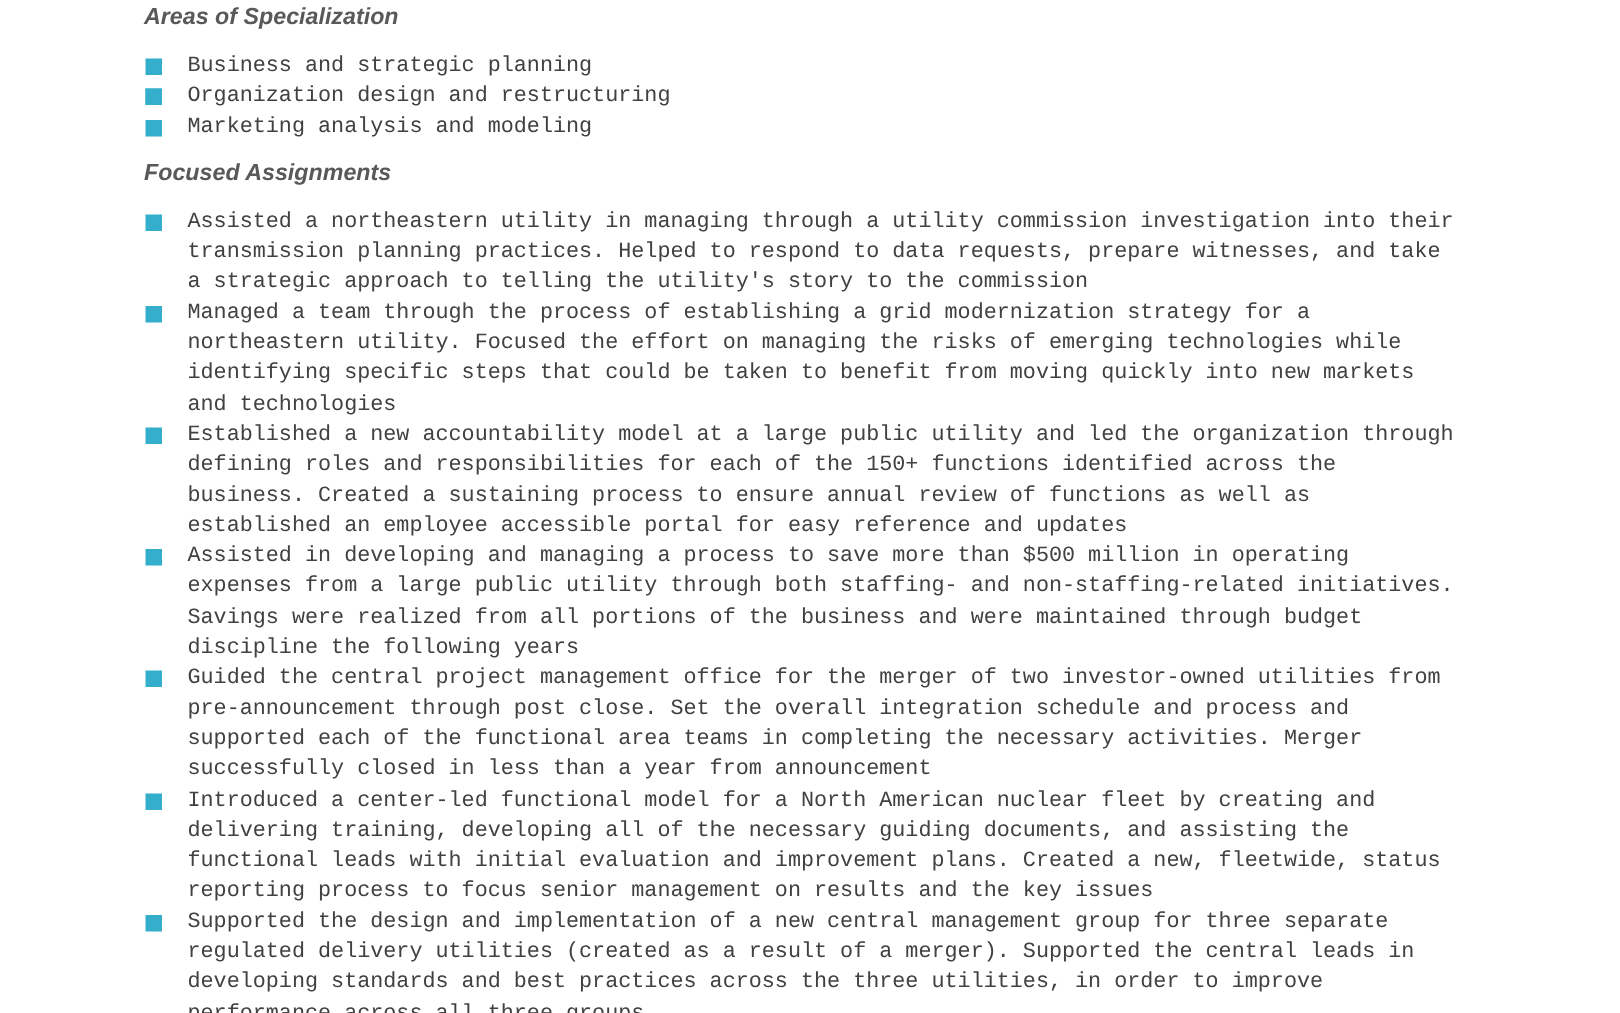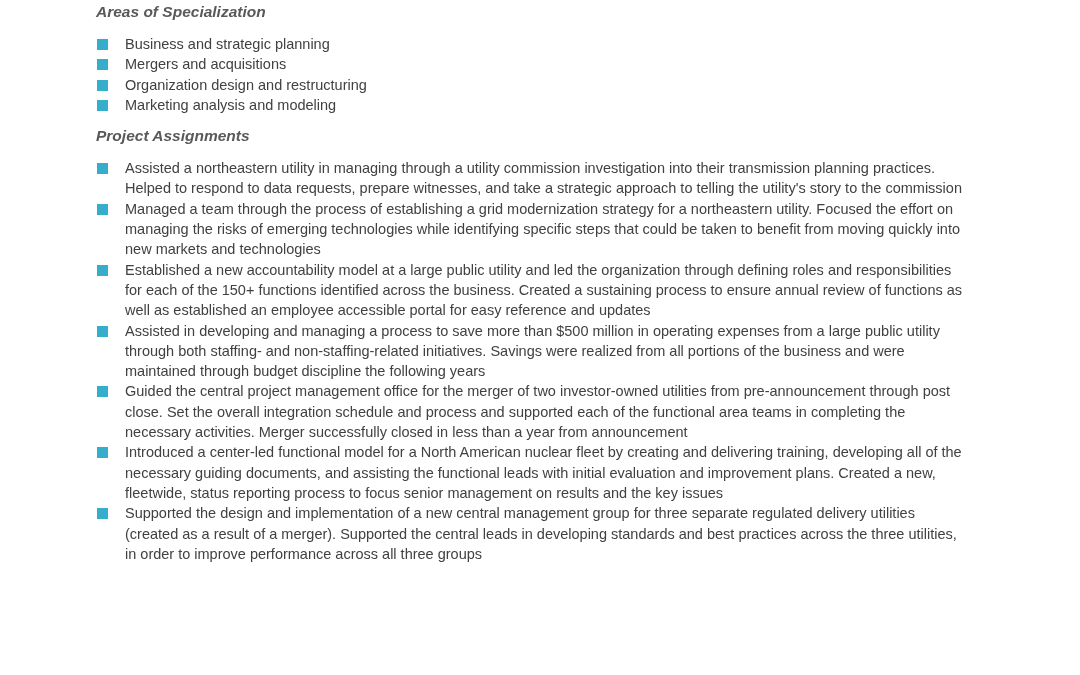--- a/index.html
+++ b/index.html
@@ -38,48 +38,48 @@
     margin: 13px 0 0 0;
     padding: 0;
   }
   ul.bullet-list li {
     position: relative;
     width: 845px;
     padding-left: 29px;
     font-size: 14.5px;
     line-height: 20.3px;
     color: var(--text-color);
+    font-family: Liberation Mono, monospace;
   }
   ul.bullet-list li .bullet {
     position: absolute;
     left: 1px;
     top: 5px;
     width: 11px;
     height: 11px;
     background: var(--bullet-color);
   }
 </style>
 </head>
 <body>
 
 <div class="doc">
 
   <div class="section">
     <h2 class="section-heading">Areas of Specialization</h2>
     <ul class="bullet-list">
         <li><span class="bullet"></span><span>Business and strategic planning</span></li>
-        <li><span class="bullet"></span><span>Mergers and acquisitions</span></li>
         <li><span class="bullet"></span></li>
         <li><span class="bullet"></span><span>Organization design and restructuring</span></li>
         <li><span class="bullet"></span><span>Marketing analysis and modeling</span></li>
       </ul>
   </div>
 
   <div class="section">
-    <h2 class="section-heading">Project Assignments</h2>
+    <h2 class="section-heading">Focused Assignments</h2>
     <ul class="bullet-list">
         <li><span class="bullet"></span><span>Assisted a northeastern utility in managing through a utility commission investigation into their transmission planning practices. Helped to respond to data requests, prepare witnesses, and take a strategic approach to telling the utility's story to the commission</span></li>
         <li><span class="bullet"></span><span>Managed a team through the process of establishing a grid modernization strategy for a northeastern utility. Focused the effort on managing the risks of emerging technologies while identifying specific steps that could be taken to benefit from moving quickly into new markets and technologies</span></li>
         <li><span class="bullet"></span><span>Established a new accountability model at a large public utility and led the organization through defining roles and responsibilities for each of the 150+ functions identified across the business. Created a sustaining process to ensure annual review of functions as well as established an employee accessible portal for easy reference and updates</span></li>
         <li><span class="bullet"></span><span>Assisted in developing and managing a process to save more than $500 million in operating expenses from a large public utility through both staffing- and non-staffing-related initiatives. Savings were realized from all portions of the business and were maintained through budget discipline the following years</span></li>
         <li><span class="bullet"></span><span>Guided the central project management office for the merger of two investor-owned utilities from pre-announcement through post close. Set the overall integration schedule and process and supported each of the functional area teams in completing the necessary activities. Merger successfully closed in less than a year from announcement</span></li>
         <li><span class="bullet"></span><span>Introduced a center-led functional model for a North American nuclear fleet by creating and delivering training, developing all of the necessary guiding documents, and assisting the functional leads with initial evaluation and improvement plans. Created a new, fleetwide, status reporting process to focus senior management on results and the key issues</span></li>
         <li><span class="bullet"></span><span>Supported the design and implementation of a new central management group for three separate regulated delivery utilities (created as a result of a merger). Supported the central leads in developing standards and best practices across the three utilities, in order to improve performance across all three groups</span></li>
       </ul>
   </div>

